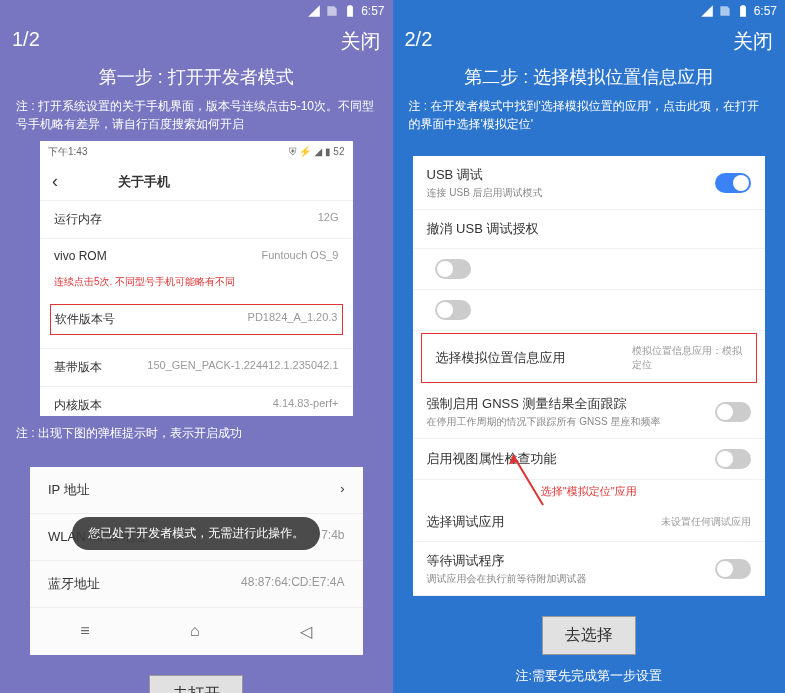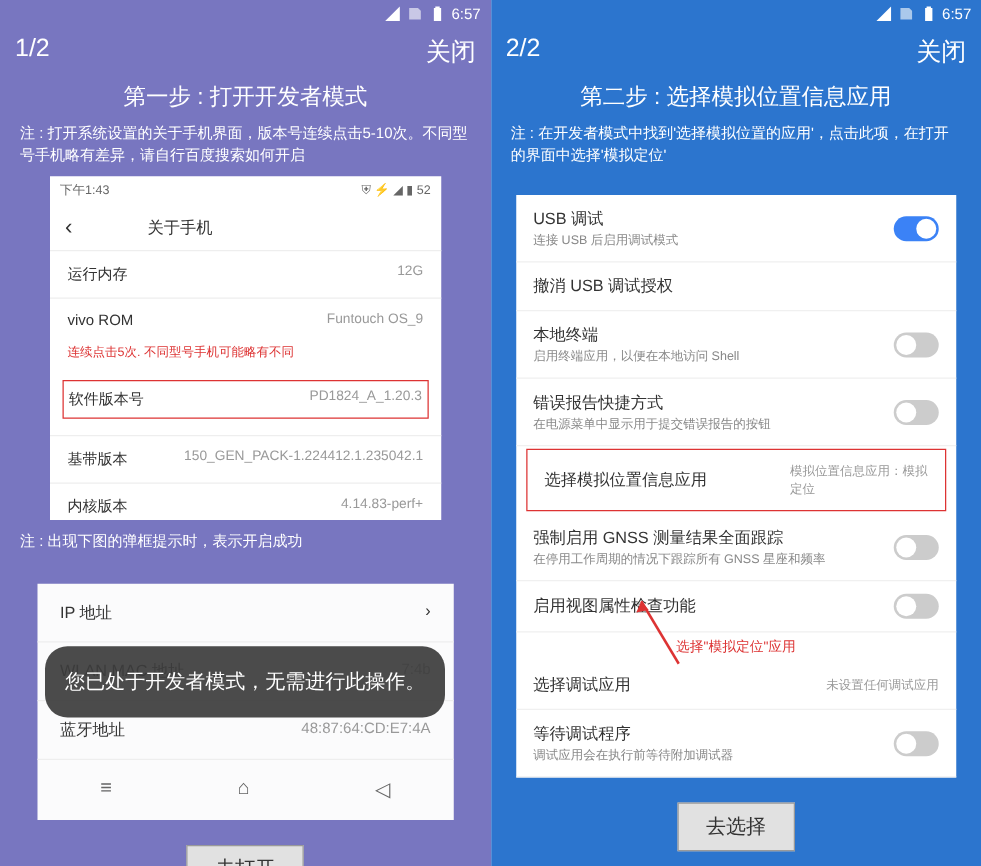--- a/index.html
+++ b/index.html
@@ -10,30 +10,30 @@
     .status-bar { display: flex; justify-content: flex-end; align-items: center; padding: 4px 8px; font-size: 12px; gap: 4px; }
     .status-bar svg { width: 14px; height: 14px; }
     .topbar { display: flex; justify-content: space-between; padding: 6px 12px; font-size: 20px; }
     .title { text-align: center; font-size: 18px; margin-top: 4px; font-weight: 500; }
     .note { font-size: 12px; padding: 8px 16px; line-height: 1.5; }
     .mock-card { background: #fff; color: #333; margin: 0 40px; }
     .mock-status { display: flex; align-items: center; padding: 4px 8px; font-size: 10px; color: #666; }
     .mock-status-right { margin-left: auto; display: flex; gap: 2px; align-items: center; }
     .mock-header { display: flex; align-items: center; padding: 8px 12px; font-size: 13px; }
     .mock-header span:first-child { font-size: 18px; margin-right: 20px; }
-    .mock-header-title { font-weight: 400; margin-left: 40px; }
+    .mock-header-title { font-weight: 700; margin-left: 40px; }
     .mock-row { display: flex; justify-content: space-between; padding: 10px 14px; font-size: 12px; border-top: 1px solid #eee; }
     .mock-row .val { color: #999; font-size: 11px; }
     .mock-red { color: #d33; font-size: 10px; padding: 2px 14px; }
     .mock-boxed { border: 1.5px solid #d33; margin: 13px 10px; padding: 6px 4px; display: flex; justify-content: space-between; font-size: 12px; }
     .mock-boxed .val { color: #999; font-size: 11px; }
     .mock-card2 { background: #fbfbfc; color: #333; margin: 17px 30px; position: relative; }
     .mock2-row { display: flex; justify-content: space-between; padding: 14px 18px; font-size: 13px; border-bottom: 1px solid #eee; }
     .mock2-row .val { color: #999; font-size: 12px; }
-    .toast { position: absolute; top: 50px; left: 50%; transform: translateX(-50%); background: rgba(60,60,60,0.92); color: #fff; padding: 18px 16px; border-radius: 18px; font-size: 16px; white-space: nowrap; }
+    .toast { position: absolute; top: 50px; left: 50%; transform: translateX(-50%); background: rgba(60,60,60,0.92); color: #fff; padding: 8px 16px; border-radius: 18px; font-size: 12px; white-space: nowrap; }
     .navbar { display: flex; justify-content: space-around; padding: 14px 0; font-size: 16px; color: #666; }
     .action-btn { display: block; margin: 20px auto 8px; background: #e1e1e1; color: #333; border: 1px solid #999; padding: 8px 22px; font-size: 16px; cursor: pointer; }
     .bottom-note { text-align: center; font-size: 13px; margin-top: 12px; }
     .settings-list { background: #fff; color: #333; margin: 15px 20px; }
     .setting-row { display: flex; align-items: center; padding: 10px 14px; border-bottom: 1px solid #f0f0f0; position: relative; }
     .setting-text { flex: 1; }
     .setting-title { font-size: 13px; font-weight: 500; }
     .setting-sub { font-size: 10px; color: #888; margin-top: 2px; line-height: 1.3; }
     .setting-right { font-size: 10px; color: #999; max-width: 110px; }
     .toggle { width: 36px; height: 20px; border-radius: 10px; background: #ccc; position: relative; flex-shrink: 0; margin-left: 8px; }
@@ -154,31 +154,23 @@
         <div class="setting-sub">连接 USB 后启用调试模式</div>
       </div>
       <div class="toggle on"></div>
     </div>
     <div class="setting-row">
       <div class="setting-text">
           <div class="setting-title">撤消 USB 调试授权</div>
         </div>
     </div>
     <div class="setting-row">
-      <div class="setting-text">
-        <div class="setting-title">本地终端</div>
-        <div class="setting-sub">启用终端应用，以便在本地访问 Shell</div>
-      </div>
-      <div class="toggle"></div>
-    </div>
-    <div class="setting-row">
-      <div class="setting-text">
-        <div class="setting-title">错误报告快捷方式</div>
-        <div class="setting-sub">在电源菜单中显示用于提交错误报告的按钮</div>
-      </div>
+      <div class="toggle"></div>
+    </div>
+    <div class="setting-row">
       <div class="toggle"></div>
     </div>
     <div class="setting-boxed">
       <div class="setting-row" style="border:none;">
         <div class="setting-text">
             <div class="setting-title">选择模拟位置信息应用</div>
           </div>
         <div class="setting-right">模拟位置信息应用：模拟定位</div>
       </div>
     </div>

